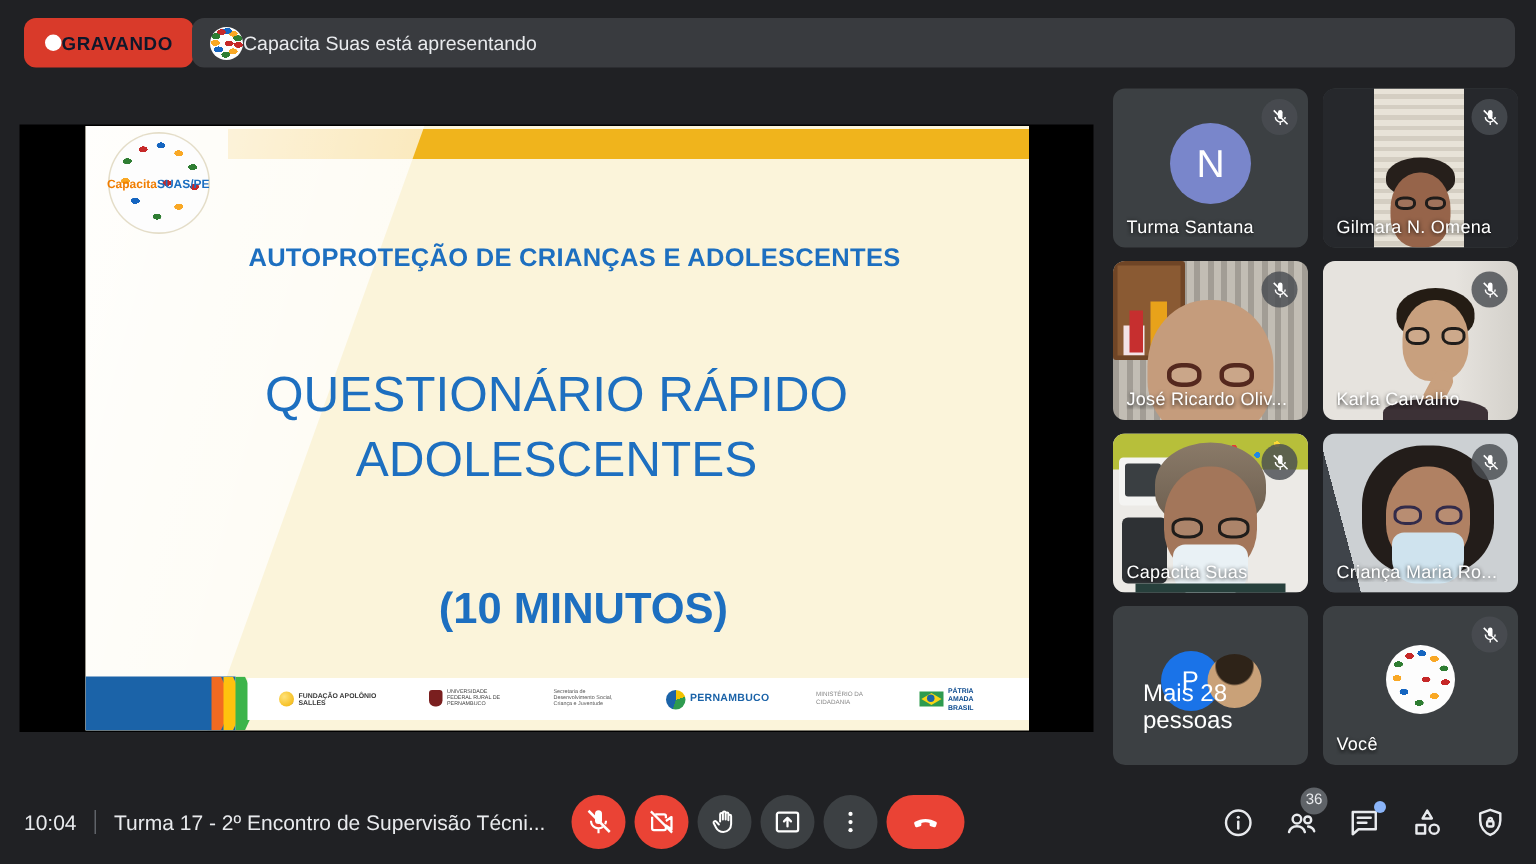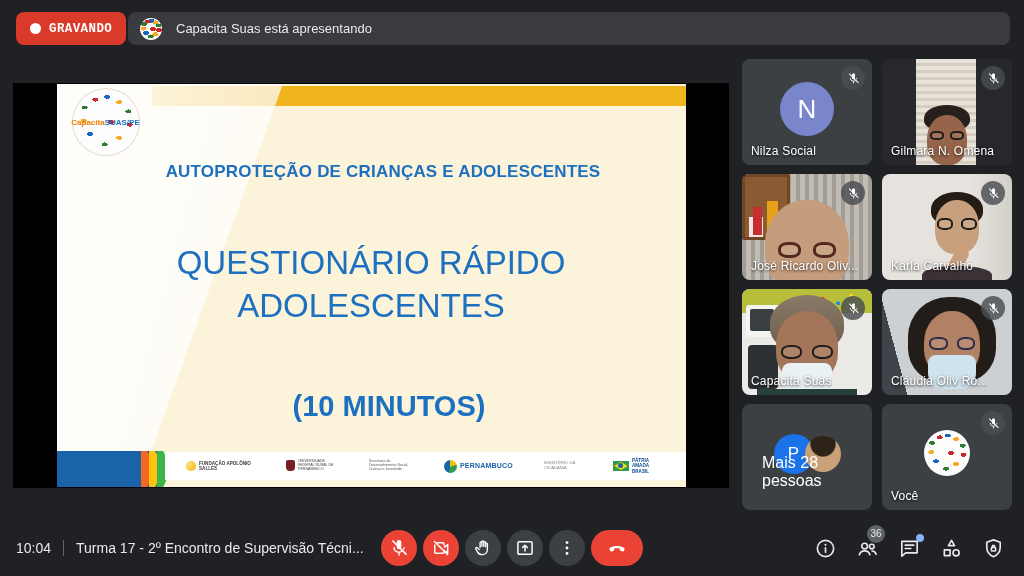--- a/index.html
+++ b/index.html
@@ -1,25 +1,25 @@
 <!DOCTYPE html>
 <html><head>
 <meta charset="utf-8">
 <style>
   html,body{margin:0;padding:0;background:#202124;width:1024px;height:576px;overflow:hidden;
     font-family:"Liberation Sans",sans-serif;-webkit-font-smoothing:antialiased;}
   #stage{position:relative;width:1024px;height:576px;background:#202124;}
 
   
   .rec-badge{position:absolute;left:16px;top:12px;height:33px;display:flex;align-items:center;
-    gap:8px;padding:0 14px;background:#d93a2a;border-radius:8px;color:#ffffff;font-family:Liberation Mono, monospace;}
+    padding:0 14px;background:#d93a2a;border-radius:8px;color:#0f172a;}
   .rec-dot{width:11px;height:11px;border-radius:50%;background:#fff;}
   .rec-label{font-size:12.5px;font-weight:bold;letter-spacing:.4px;}
   .banner{position:absolute;left:128px;top:12px;width:882px;height:33px;background:#393b3f;
-    border-radius:8px;display:flex;align-items:center;gap:14px;padding:0 12px;box-sizing:border-box;}
+    border-radius:8px;display:flex;align-items:center;padding:0 12px;box-sizing:border-box;}
   .banner-avatar{width:22px;height:22px;border-radius:50%;flex:0 0 auto;}
   .banner-text{font-size:13px;font-weight:500;color:#e8eaed;}
 
   
   .flagdots{border-radius:50%;background-color:#fdfdfd;background-image:
     radial-gradient(3px 2px at 18% 28%,#2e7d32 98%,transparent),
     radial-gradient(3px 2px at 34% 16%,#c62828 98%,transparent),
     radial-gradient(3px 2px at 52% 12%,#1565c0 98%,transparent),
     radial-gradient(3px 2px at 70% 20%,#f9a825 98%,transparent),
     radial-gradient(3px 2px at 84% 34%,#2e7d32 98%,transparent),
@@ -249,21 +249,21 @@
 
     <div class="tile t-nilza">
       <span class="avatar-letter">N</span>
       <span class="chip">
         <svg viewBox="0 0 24 24">
             <rect x="9.2" y="2.5" width="5.6" height="11" rx="2.8" fill="#fff"></rect>
             <path d="M6 11a6 6 0 0 0 9.5 4.9M18 11a6.1 6.1 0 0 1-.7 2.8M12 17.5V21" stroke="#fff" stroke-width="1.7" fill="none"></path>
             <path d="M4 3l17 17" stroke="#fff" stroke-width="2"></path>
           </svg>
       </span>
-      <span class="tname">Nilza Social</span>
+      <span class="tname">Turma Santana</span>
     </div>
 
     <div class="tile t-gilmara">
       <div class="scene">
         <span class="g-strip"></span>
         <span class="hair g-hair"></span>
         <span class="head g-head"></span>
         <span class="glasses g-glasses"></span>
       </div>
       <span class="chip">
@@ -338,21 +338,21 @@
         <span class="glasses cla-glasses"></span>
         <span class="mask cla-mask"></span>
       </div>
       <span class="chip">
         <svg viewBox="0 0 24 24">
             <rect x="9.2" y="2.5" width="5.6" height="11" rx="2.8" fill="#fff"></rect>
             <path d="M6 11a6 6 0 0 0 9.5 4.9M18 11a6.1 6.1 0 0 1-.7 2.8M12 17.5V21" stroke="#fff" stroke-width="1.7" fill="none"></path>
             <path d="M4 3l17 17" stroke="#fff" stroke-width="2"></path>
           </svg>
       </span>
-      <span class="tname">Cláudia Oliv Ro...</span>
+      <span class="tname">Criança Maria Ro...</span>
     </div>
 
     <div class="tile t-mais">
       <div class="m-avatars">
         <span class="m-p">P</span>
         <span class="m-photo"></span>
       </div>
       <span class="m-label">Mais 28 pessoas</span>
     </div>
 

